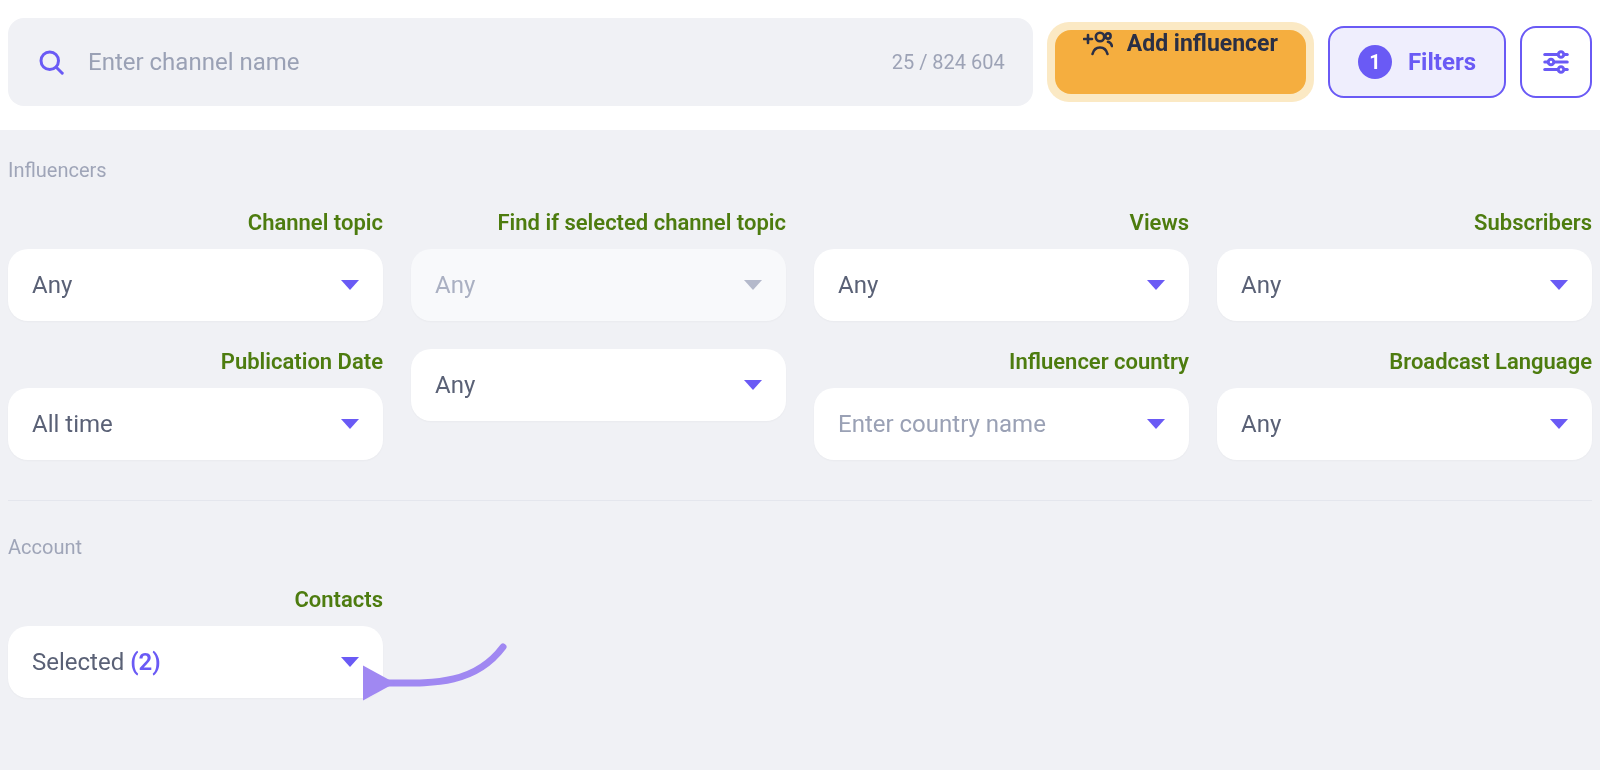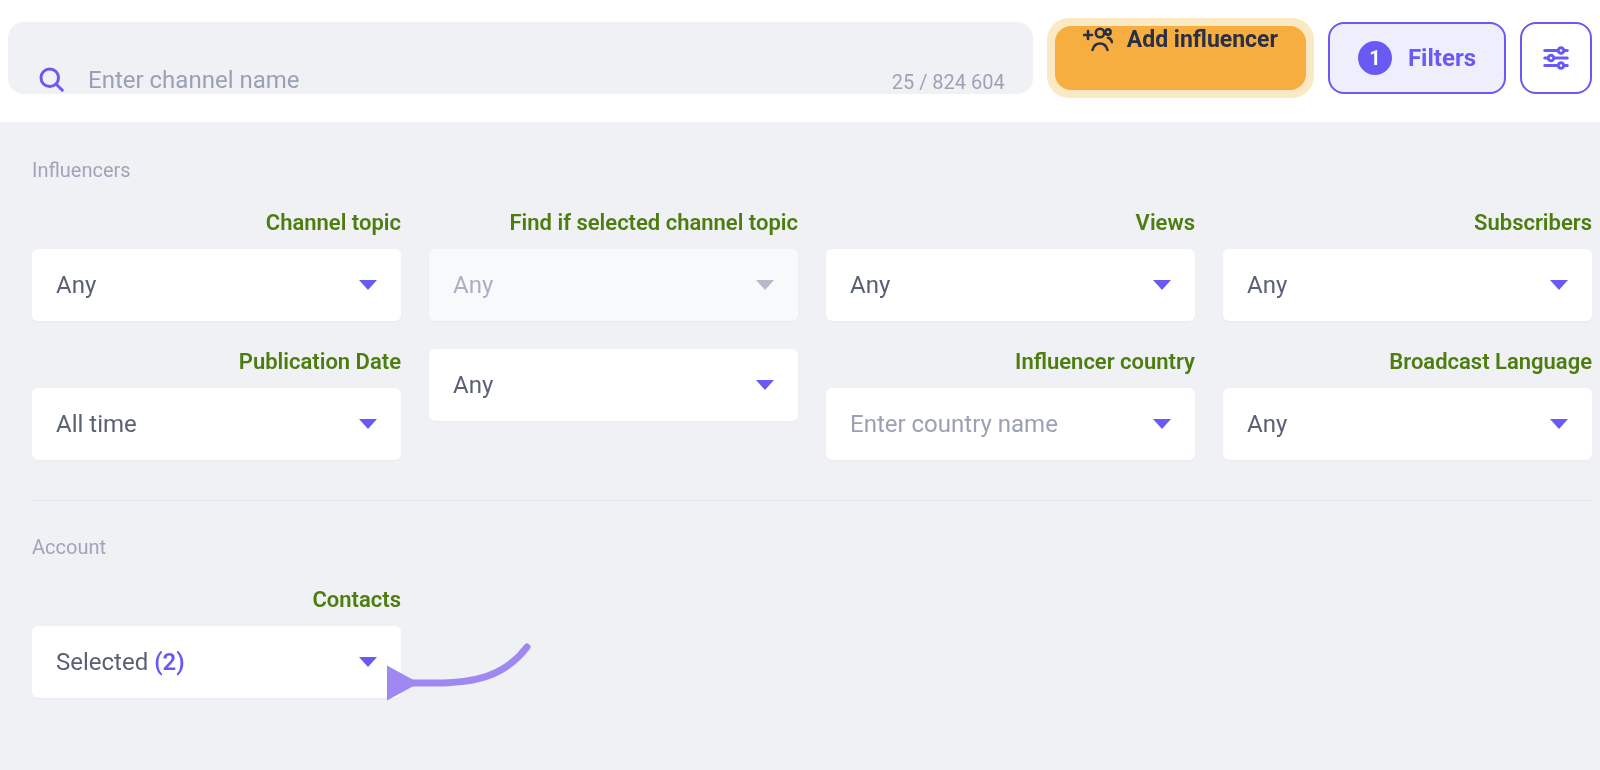--- a/index.html
+++ b/index.html
@@ -9,24 +9,24 @@
     display: flex;
     align-items: center;
     gap: 14px;
     padding: 18px 8px 24px 8px;
     background: #ffffff;
   }
 
   .search-wrap {
     flex: 1;
     display: flex;
-    align-items: flex-end;
+    align-items: center;
     background: #f0f1f5;
     border-radius: 16px;
-    height: 72px;
+    height: 88px;
     padding: 0 28px;
     gap: 22px;
   }
   .search-wrap svg { flex: 0 0 auto; }
   .search-input {
     flex: 1;
     border: none;
     background: transparent;
     font-size: 24px;
     color: #303446;
@@ -87,42 +87,42 @@
     align-items: center;
     justify-content: center;
     width: 72px;
     height: 72px;
     border: 2px solid #6a5af5;
     background: #ffffff;
     border-radius: 16px;
     cursor: pointer;
   }
 
-  .content { padding: 36px 8px 0 8px; margin-left: 24px; }
+  .content { padding: 28px 8px 0 8px; }
 
   .section-title {
     font-size: 20px;
     color: #9fa5b8;
     font-weight: 400;
     margin-bottom: 28px;
   }
 
   .grid {
     display: grid;
     grid-template-columns: repeat(4, 1fr);
     gap: 28px 28px;
     margin-bottom: 40px;
   }
 
   .field-label { font-size: 22px; color: #4d7c0f; font-weight: 600; margin-bottom: 14px; text-align: right; }
 
   .select {
     height: 72px;
     background: #ffffff;
-    border-radius: 6px;
+    border-radius: 20px;
     display: flex;
     align-items: center;
     justify-content: space-between;
     padding: 0 24px;
     cursor: pointer;
     box-shadow: 0 1px 2px rgba(0,0,0,0.03);
   }
   .select.disabled { background: #f8f9fb; cursor: default; }
   .select-value { font-size: 24px; color: #5a6176; }
   .select.disabled .select-value { color: #aab0c2; }

